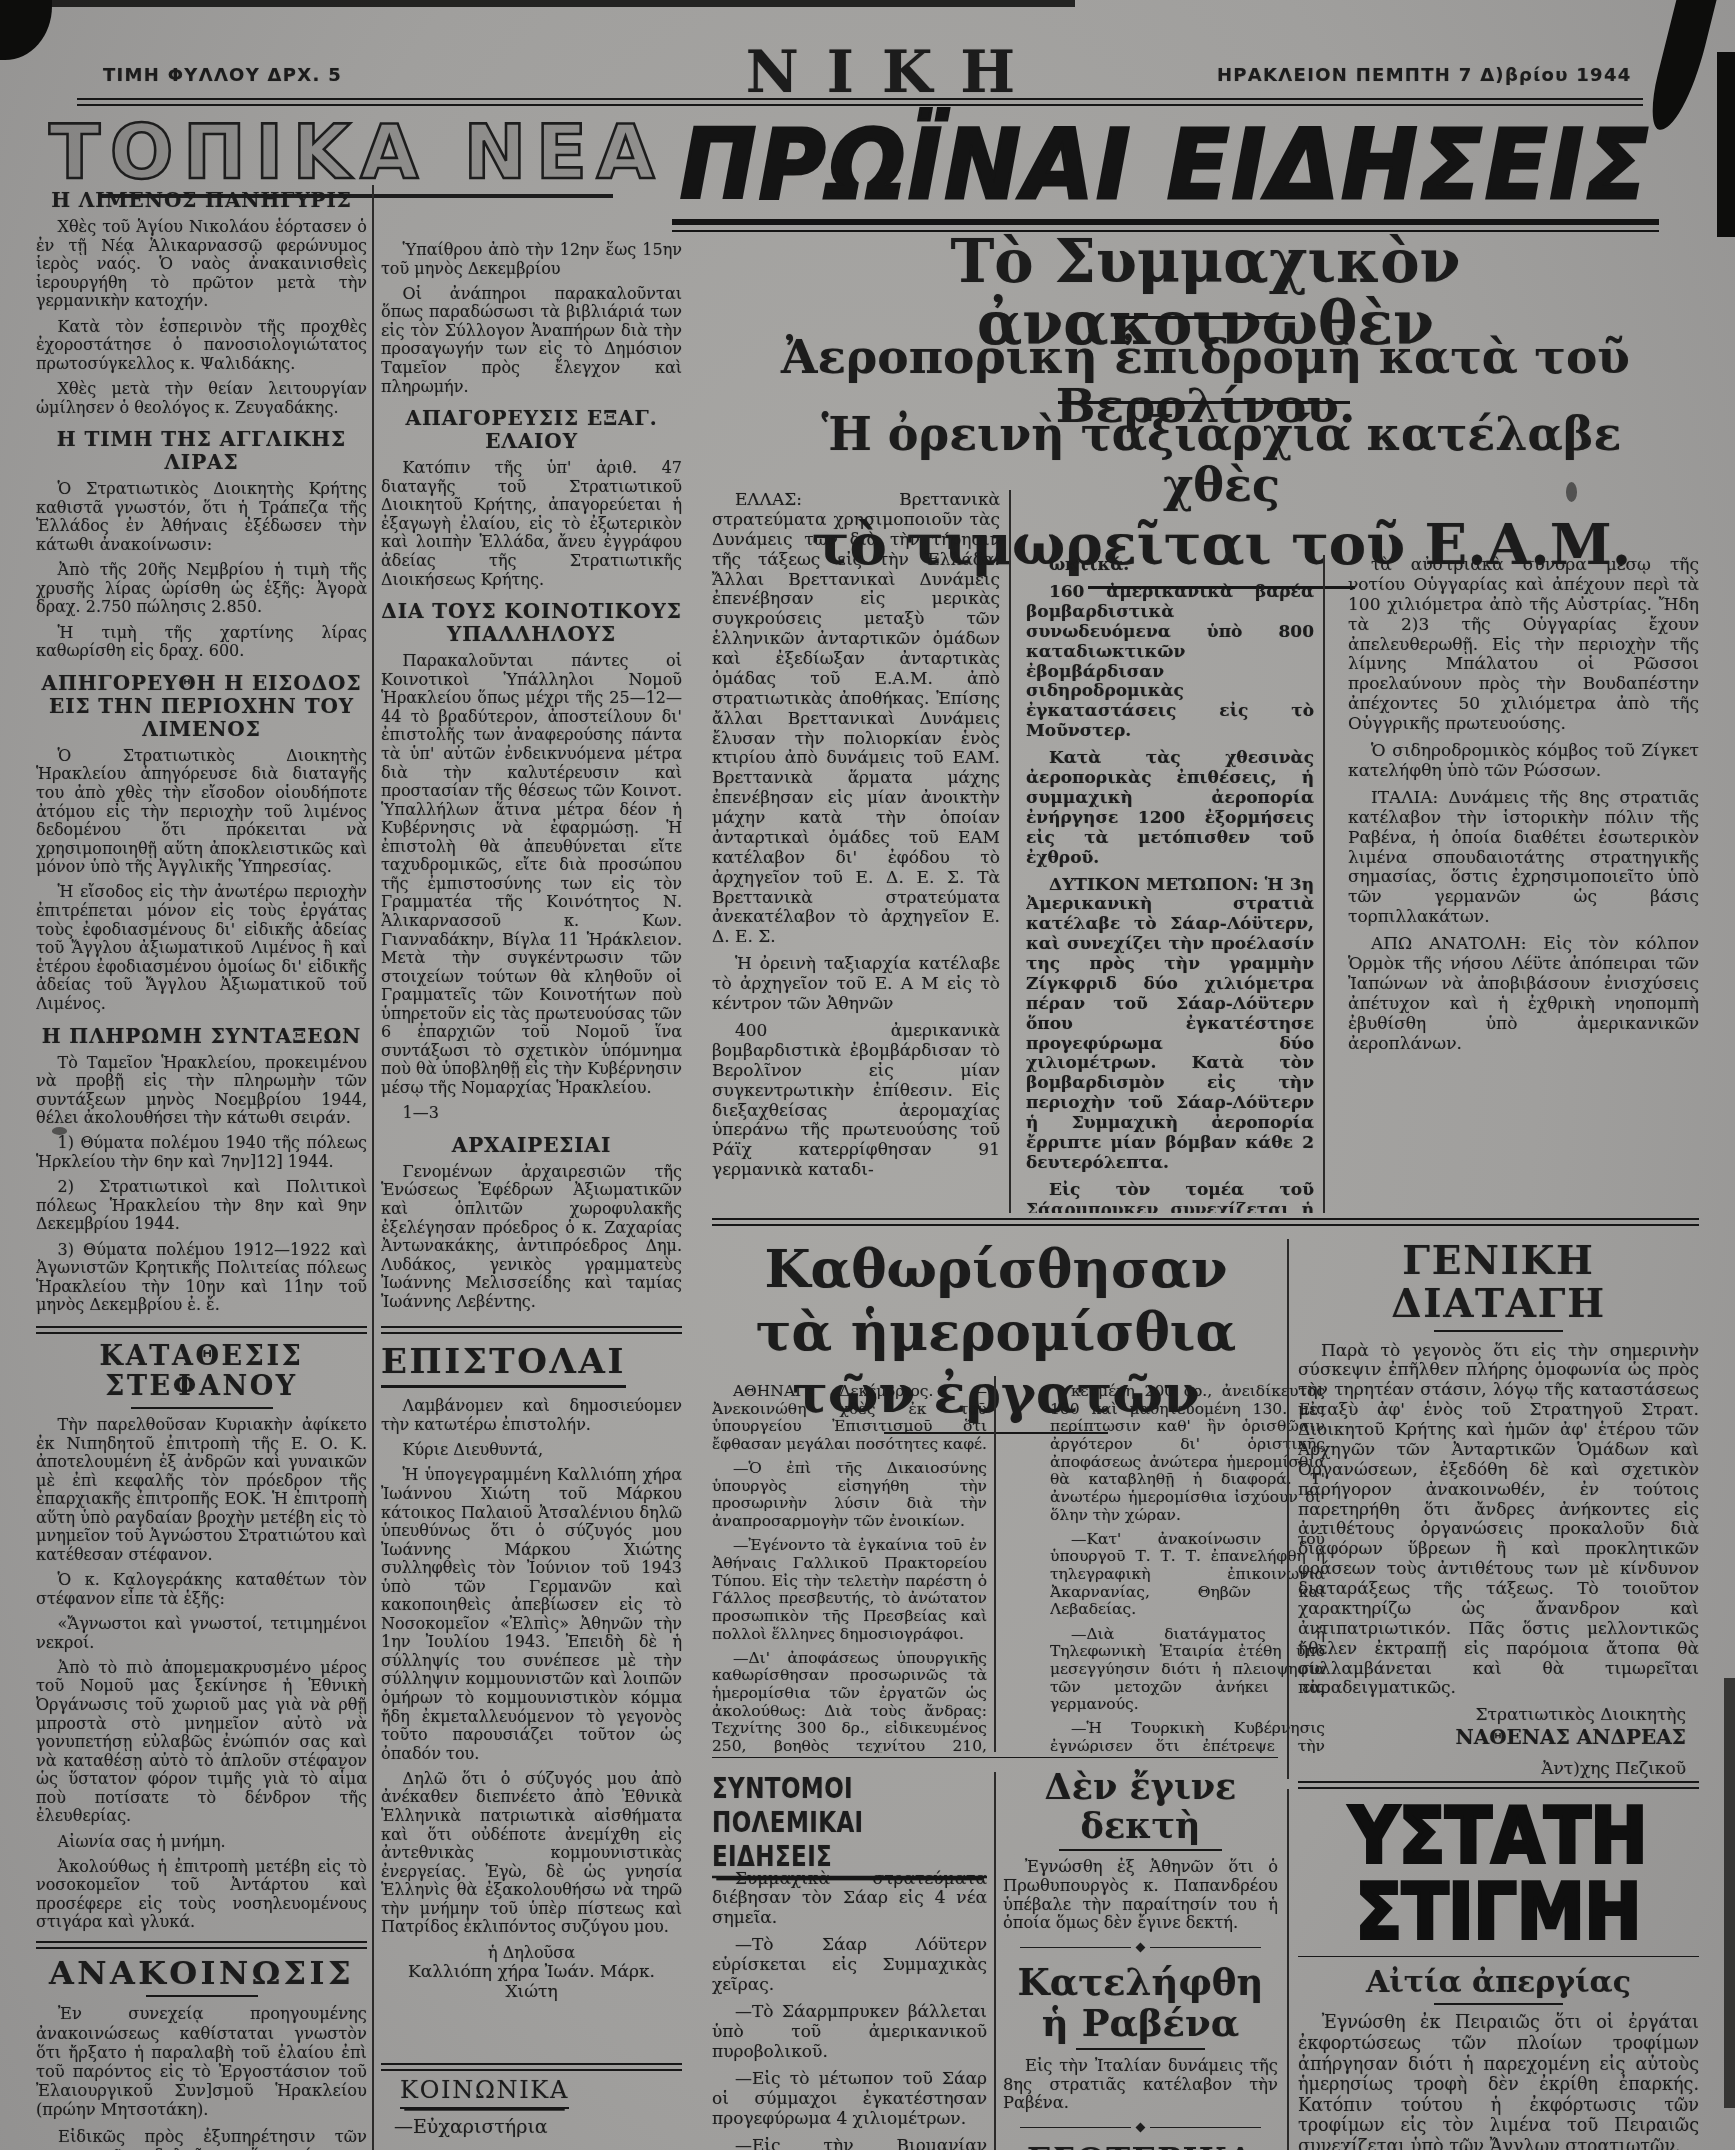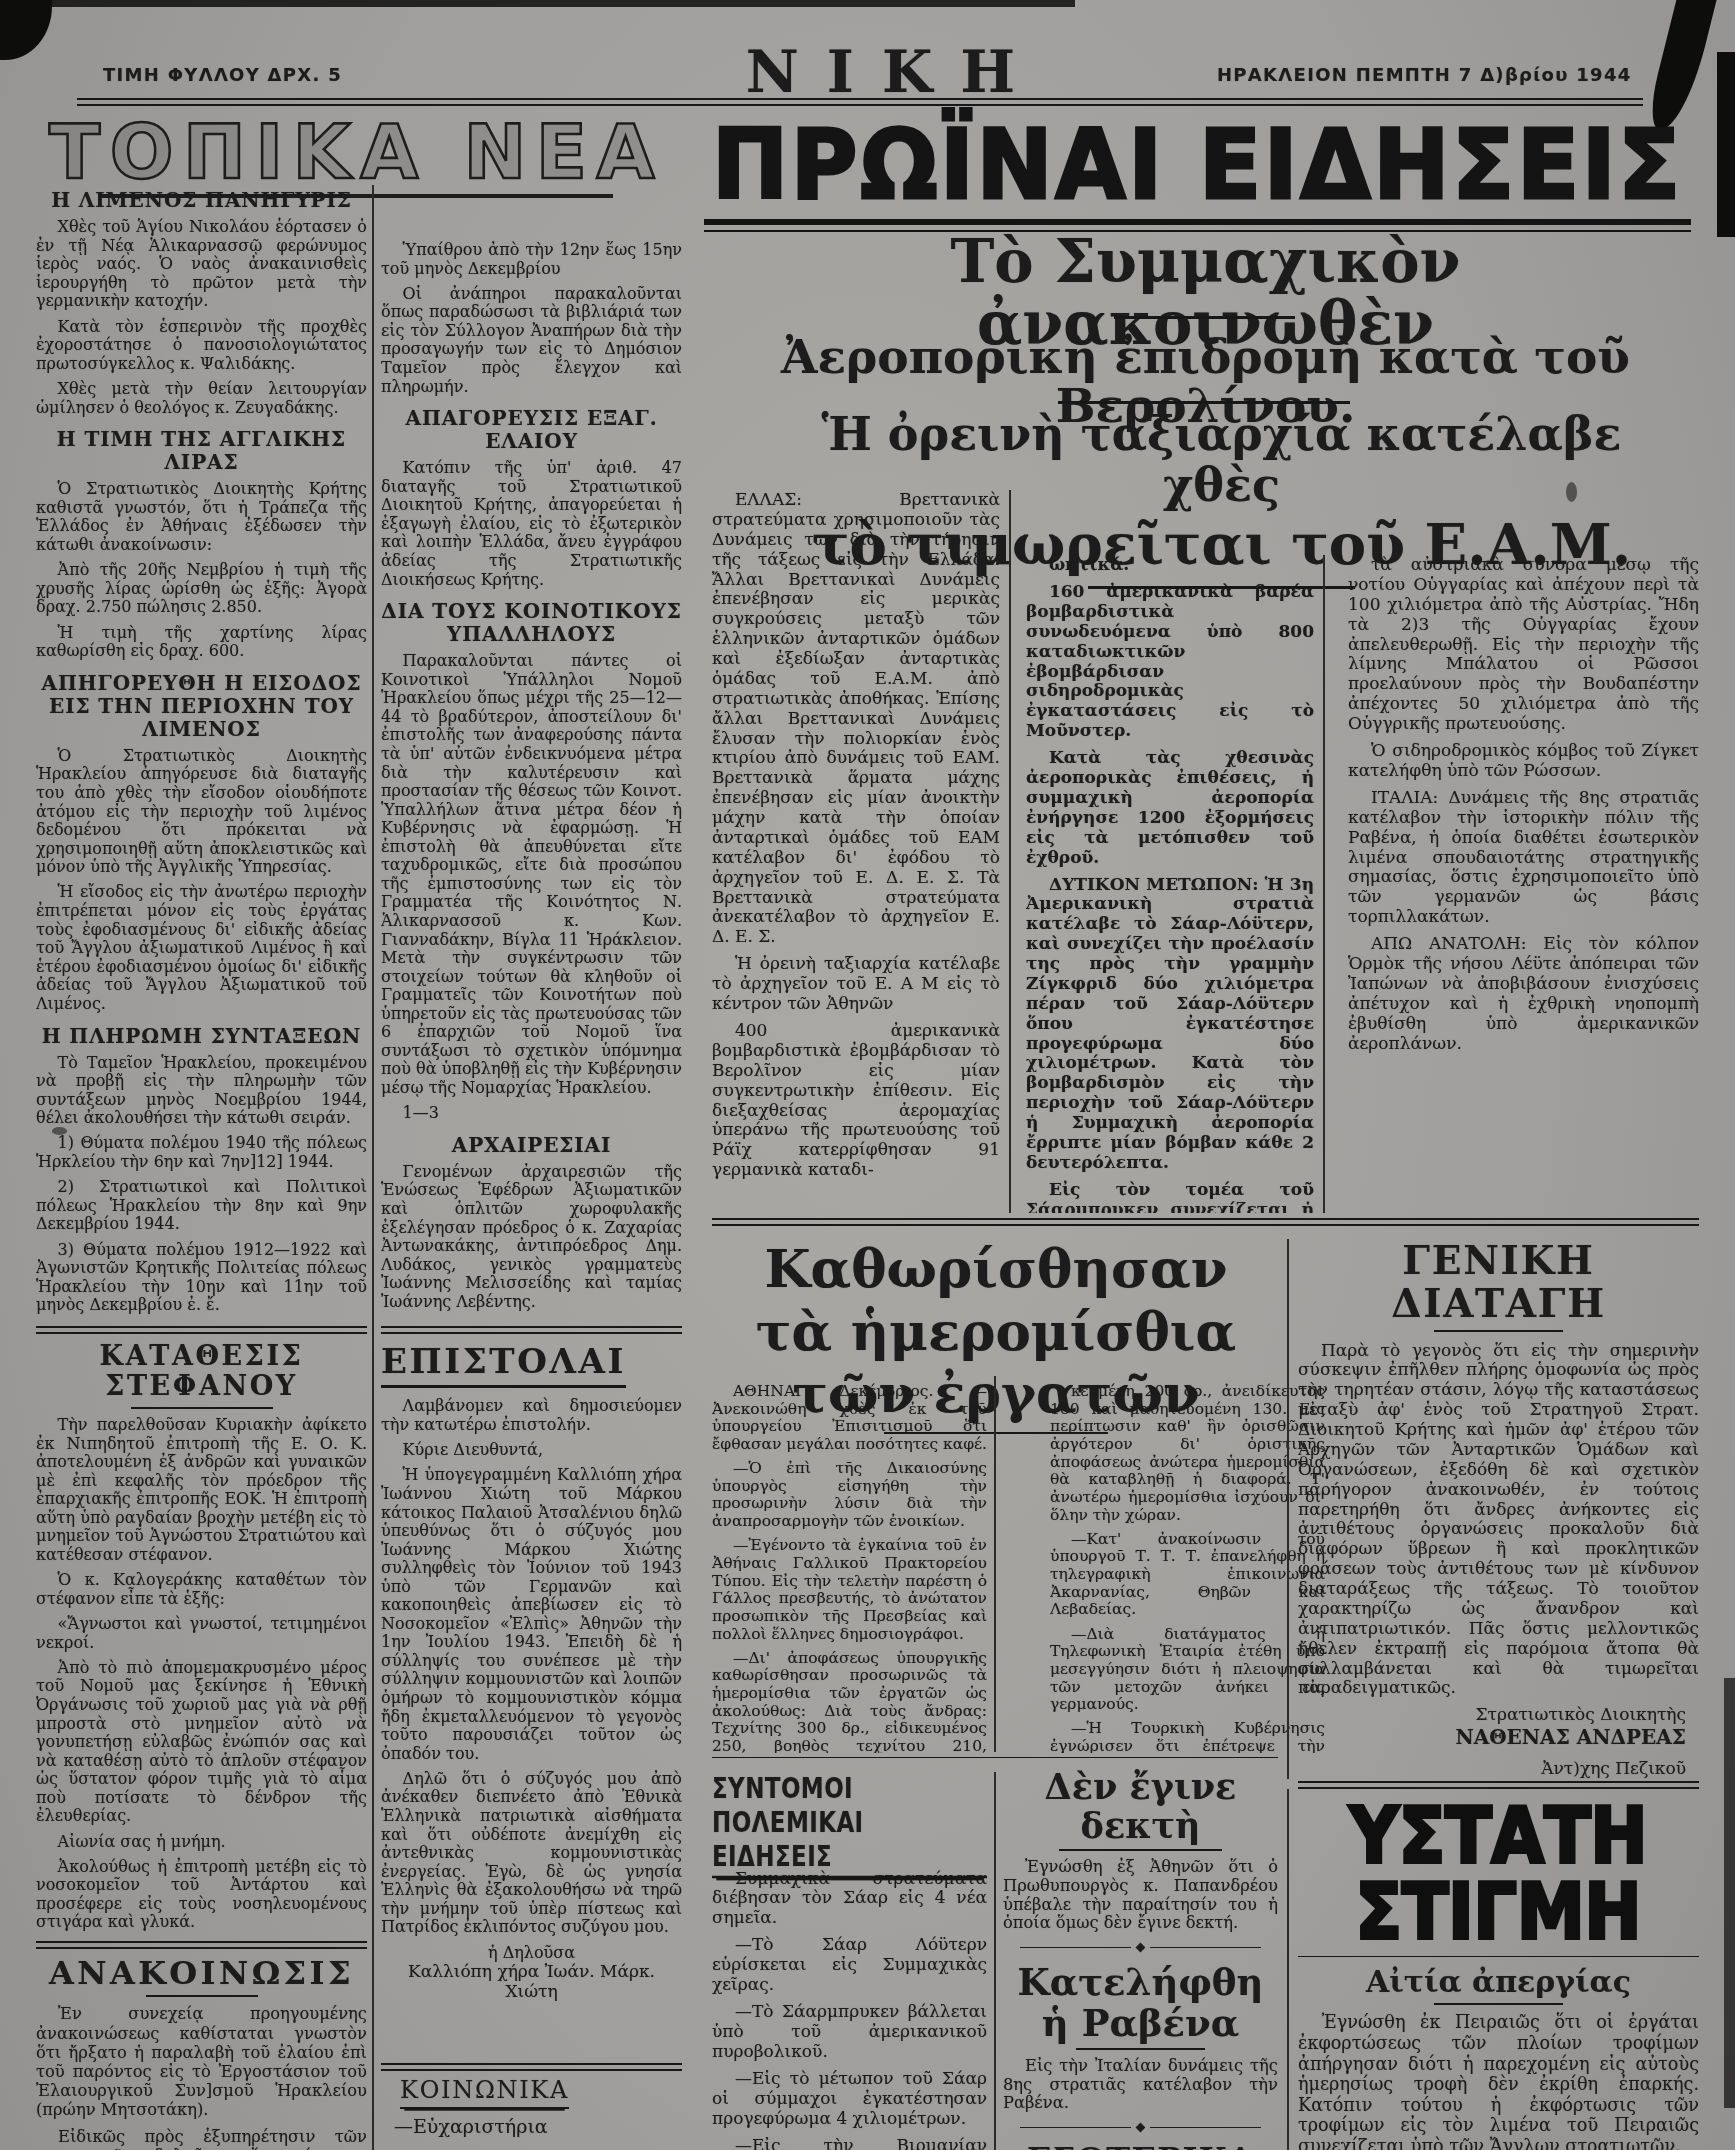--- a/index.html
+++ b/index.html
@@ -186,21 +186,21 @@
   <div class="abs rule2" style="left:381px;top:2063px;width:301px;"></div>
 
   <div class="abs clip jst ink" style="left:381px;top:2077px;width:301px;height:258px;font-size:14.6px;line-height:1.13;">
     <div style="margin-bottom:7.7px;">
       <span class="ul-double" style="font-size:24px;font-weight:normal;letter-spacing:1.7px;margin-left:19px;">ΚΟΙΝΩΝΙΚΑ</span>
     </div>
     <div style="font-size:19px;margin:3.4px 0 6px 13px;">—Εὐχαριστήρια</div>
 
   </div>
 
-  <div class="abs ctr" style="left:704px;top:117px;width:987px;">
+  <div class="abs ctr" style="left:672px;top:117px;width:987px;font-style:italic;">
     <div class="proinai-title">ΠΡΩΪΝΑΙ ΕΙΔΗΣΕΙΣ</div>
     <div class="title-underline"></div>
   </div>
 
   <div class="abs ctr sub1 ink" style="left:712px;top:231px;width:987px;">Τὸ Συμμαχικὸν ἀνακοινωθὲν</div>
   <div class="abs rule-short" style="left:1114px;top:309px;width:181px;border-top-width:3.9px;"></div>
 
   <div class="abs ctr sub2 ink" style="left:712px;top:332px;width:987px;">Ἀεροπορικὴ ἐπιδρομὴ κατὰ τοῦ Βερολίνου.</div>
   <div class="abs rule-short" style="left:1058px;top:394px;width:292px;border-top-width:3px;"></div>
 

